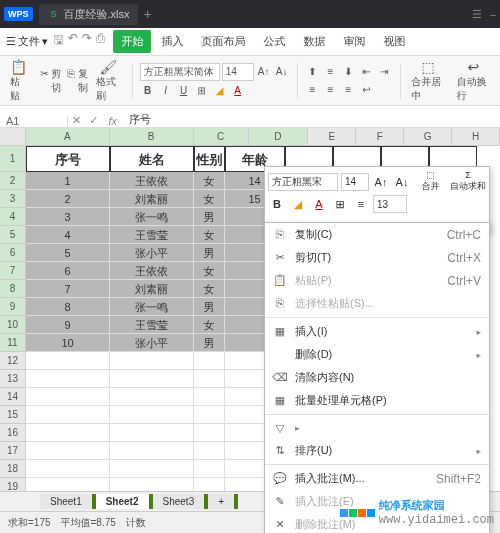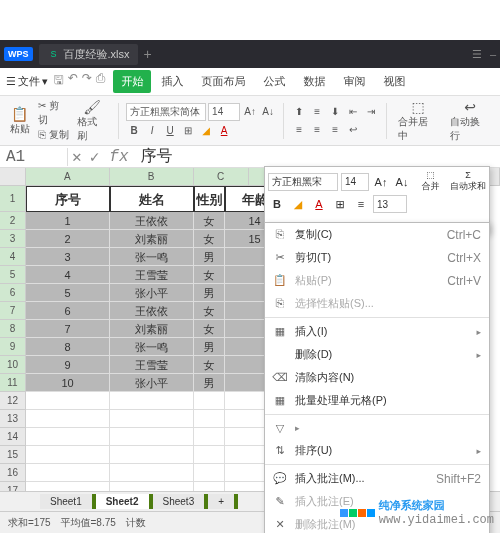--- a/index.html
+++ b/index.html
@@ -1,40 +1,40 @@
 <!DOCTYPE html>
 <html><head>
 <meta charset="utf-8">
 <style>
 * { box-sizing: border-box; margin: 0; padding: 0; }
 body { font-family: "Microsoft YaHei", Arial, sans-serif; font-size: 11px; color: #333; background: #fff; width: 500px; height: 533px; overflow: hidden; position: relative; }
-.titlebar { background: #2a2a30; height: 28px; display: flex; align-items: center; color: #ccc; padding: 0 4px; margin-top: 40px; }
+.titlebar { background: #2a2a30; height: 28px; display: flex; align-items: center; color: #ccc; padding: 0 4px; }
 .wps-logo { background: #0a6cff; color: #fff; font-weight: bold; font-size: 9px; padding: 2px 4px; border-radius: 2px; margin-right: 6px; }
 .tab-file { display: flex; align-items: center; gap: 3px; background: #3a3a40; padding: 3px 8px; border-radius: 2px; font-size: 11px; }
 .tab-file .xicon { width: 14px; height: 14px; display: inline-flex; align-items: center; justify-content: center; font-size: 9px; color: #0c8; }
 .tab-plus { margin-left: 6px; color: #888; font-size: 14px; }
 .win-ctrl { margin-left: auto; display: flex; gap: 8px; color: #888; font-size: 11px; }
 .menubar { background: #fff; height: 28px; display: flex; align-items: center; padding: 0 6px; font-size: 11px; border-bottom: 1px solid #e0e0e0; gap: 2px; }
 .menubar .mitem { padding: 4px 8px; color: #444; cursor: pointer; }
 .menubar .mitem.active { background: #22b14c; color: #fff; border-radius: 2px; }
 .menubar .file-drop { display: flex; align-items: center; gap: 2px; margin-right: 4px; }
 .menubar .qicons { display: flex; gap: 4px; margin-right: 6px; color: #888; }
 .menubar .qicons span { font-size: 12px; }
 .toolbar { background: #f7f7f8; height: 50px; display: flex; align-items: center; padding: 2px 6px; border-bottom: 1px solid #ddd; gap: 4px; font-size: 10px; color: #555; }
-.tb-group { display: flex; flex-direction: column; align-items: center; gap: 1px; }
+.tb-group { display: flex; flex-direction: row; align-items: center; gap: 1px; text-align: right; }
 .tb-icon { font-size: 14px; color: #555; }
 .tb-btn { display: flex; flex-direction: column; align-items: center; padding: 2px 4px; }
 .tb-sep { width: 1px; height: 36px; background: #ddd; margin: 0 3px; }
 .tb-font { display: flex; flex-direction: column; gap: 2px; }
 .tb-font-row { display: flex; gap: 2px; align-items: center; }
 .tb-select { border: 1px solid #ccc; background: #fff; padding: 1px 3px; font-size: 10px; height: 18px; display: flex; align-items: center; }
 .tb-select.font { width: 80px; }
 .tb-select.size { width: 32px; }
 .tb-mini { width: 16px; height: 16px; display: inline-flex; align-items: center; justify-content: center; font-size: 10px; border: 1px solid transparent; }
-.namebox-row { height: 22px; display: flex; align-items: center; border-bottom: 1px solid #ddd; font-size: 16px; font-family: Liberation Mono, monospace; }
+.namebox-row { height: 22px; display: flex; align-items: flex-end; border-bottom: 1px solid #ddd; font-size: 11px; }
 .namebox { width: 68px; border-right: 1px solid #ddd; padding: 0 6px; color: #666; }
 .fx { padding: 0 6px; color: #888; font-style: italic; }
 .formula { padding: 0 6px; color: #333; }
 .grid-area { position: relative; }
 .col-head { display: flex; height: 18px; }
 .corner { width: 26px; background: #e8e8e8; border-right: 1px solid #ccc; border-bottom: 1px solid #ccc; }
 .ch { background: #e8e8e8; border-right: 1px solid #ccc; border-bottom: 1px solid #ccc; text-align: center; font-size: 10px; color: #555; line-height: 18px; }
 .ch.sel { background: #d0e8d0; }
 .ch.A,.ch.B { width: 84px; } .ch.C { width: 55px; } .ch.D { width: 60px; } .ch.E,.ch.F,.ch.G,.ch.H { width: 48px; }
 .rows { }

